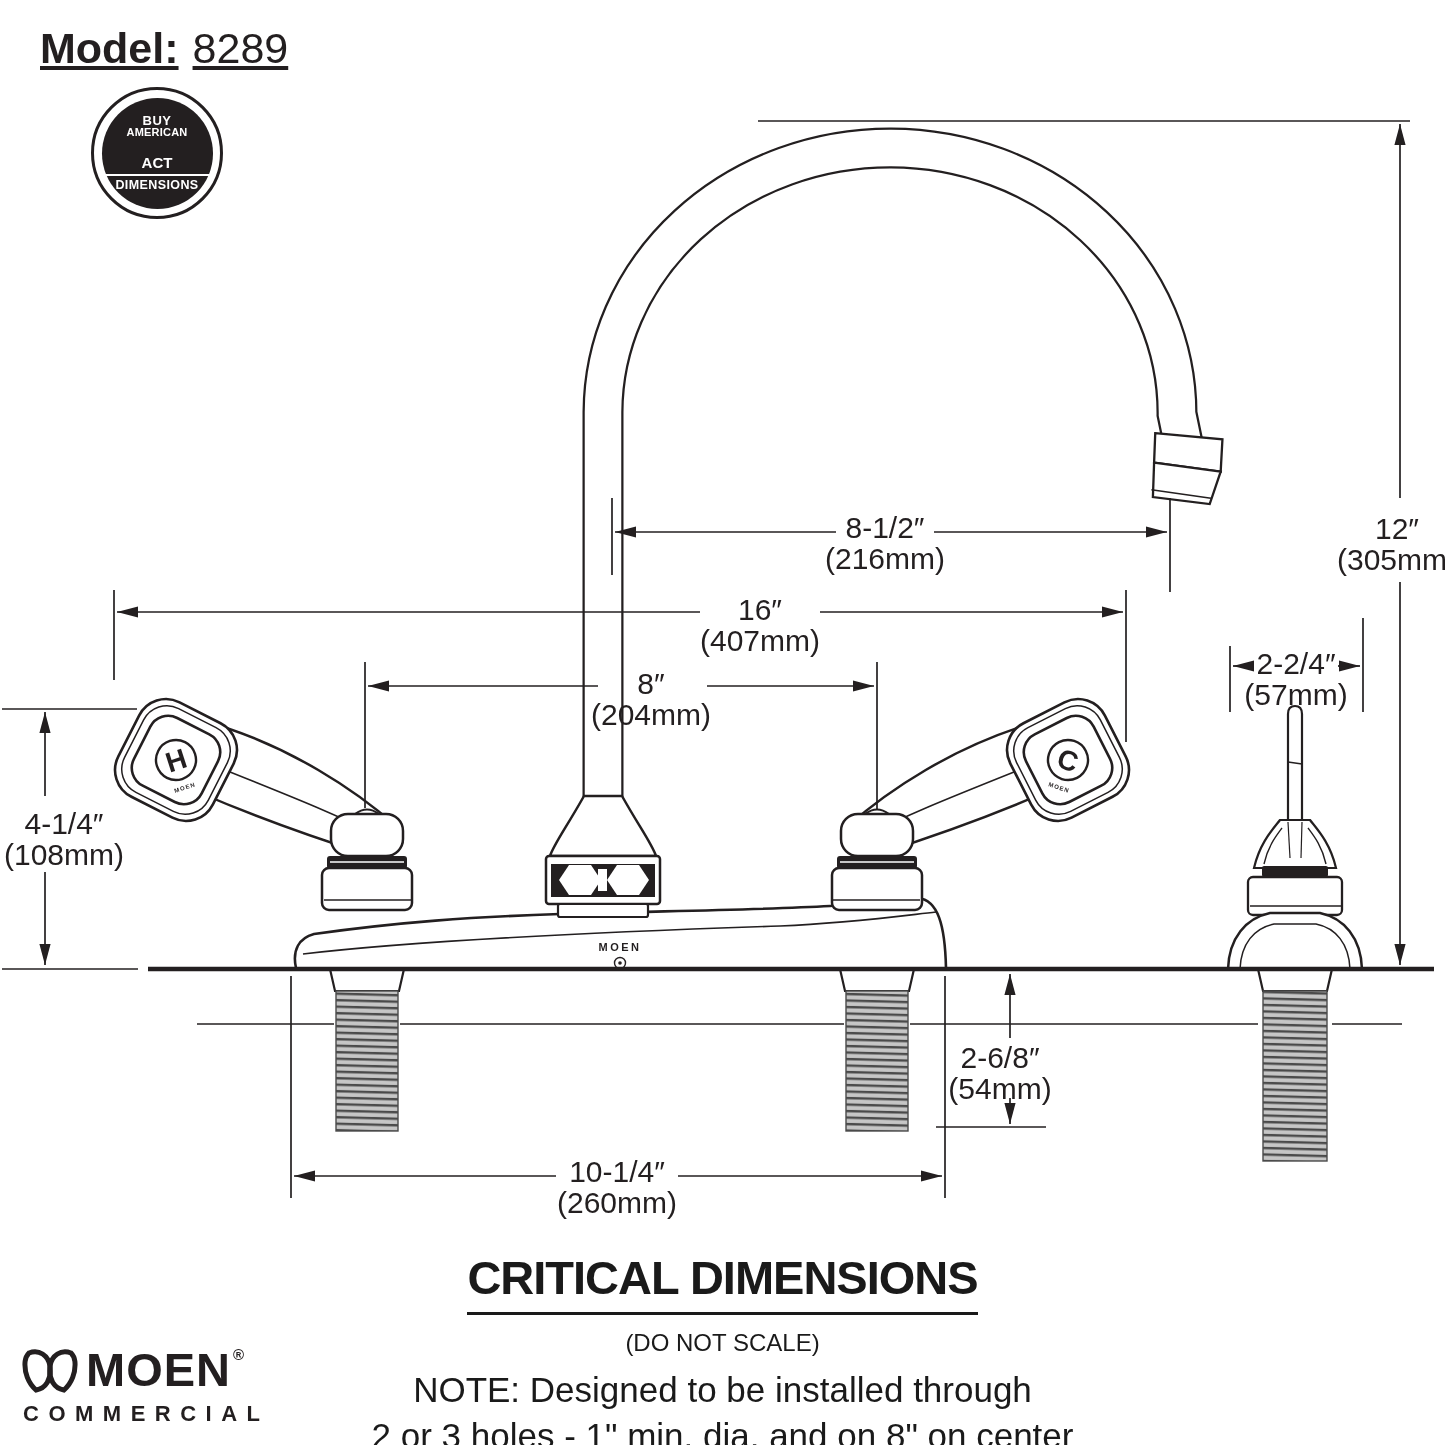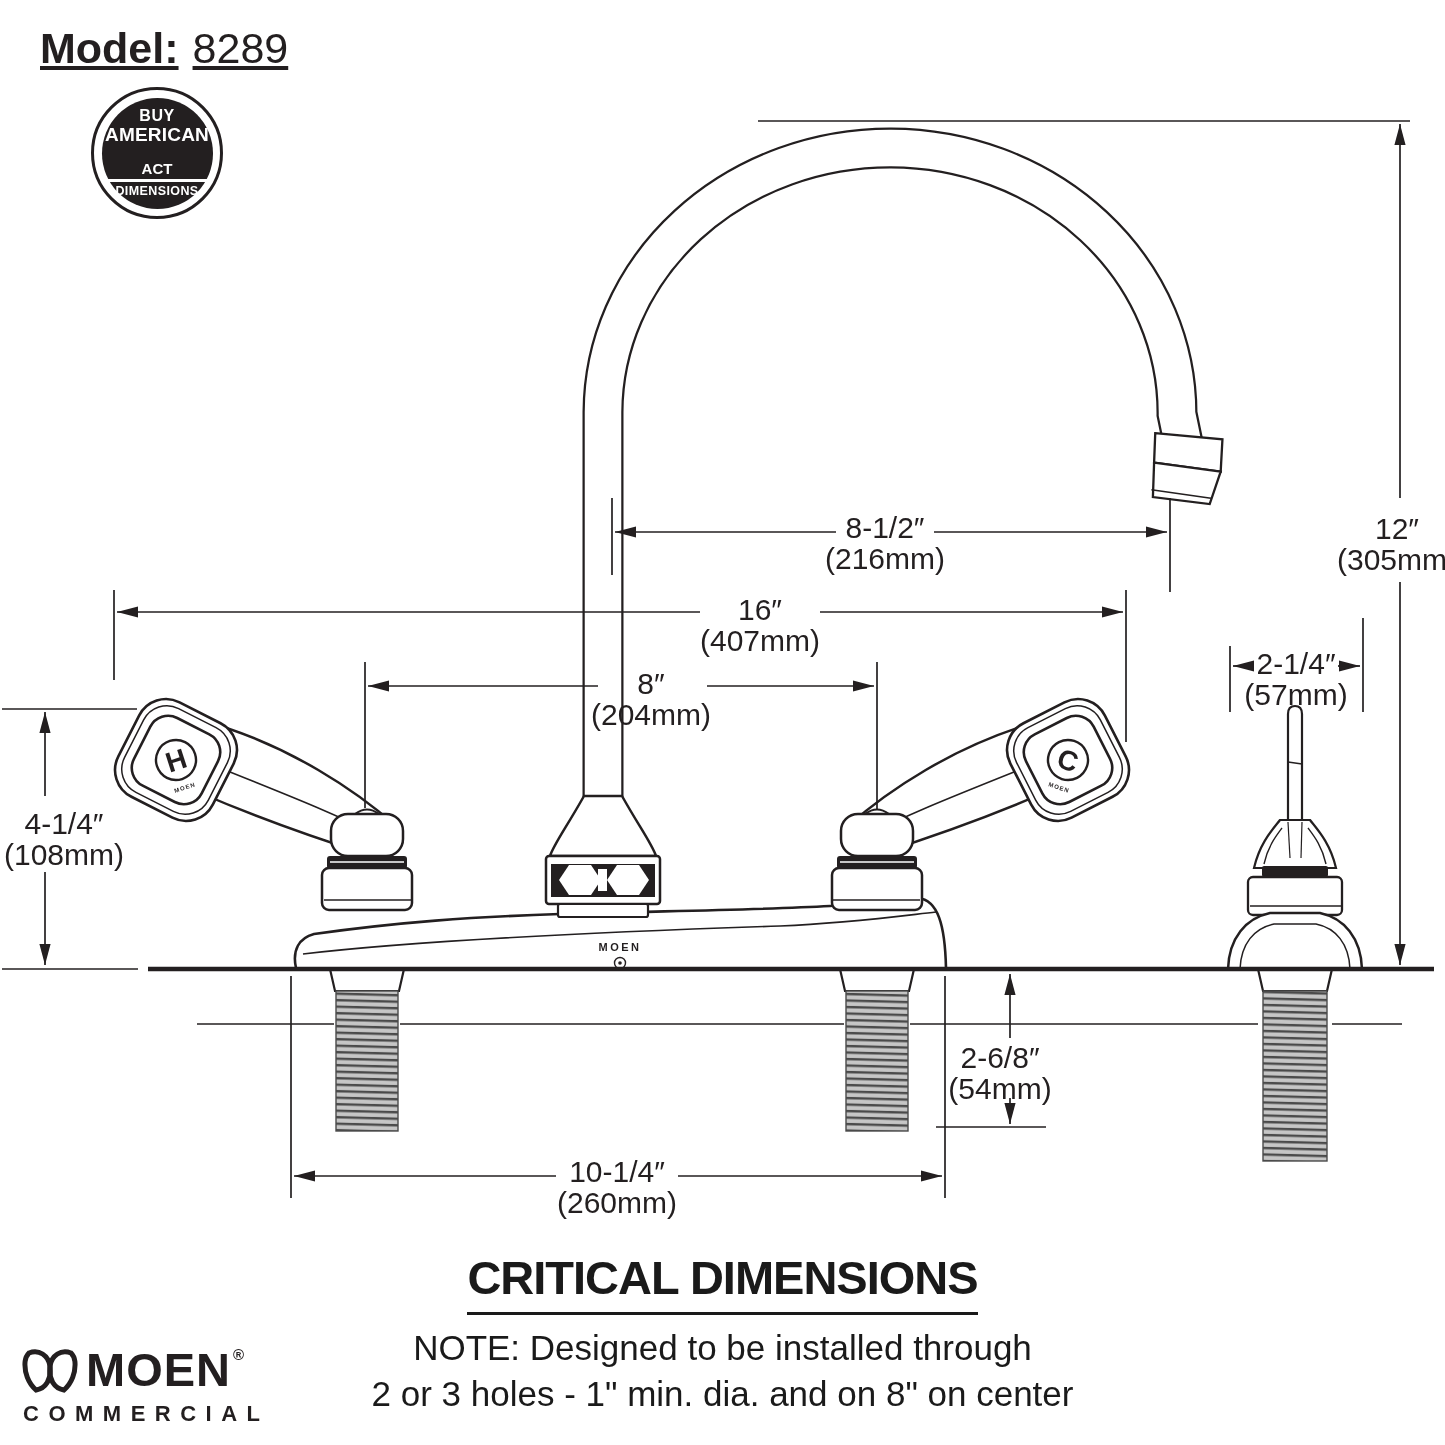--- a/index.html
+++ b/index.html
@@ -8,22 +8,22 @@
   
   .model-row{position:absolute;left:40px;top:24px;font-size:43px;text-decoration:underline;}
   .model-row .lbl{font-weight:bold;}
   .model-row .num{font-weight:normal;margin-left:14px;}
   
   .badge{position:absolute;left:91px;top:87px;width:126px;height:126px;border-radius:50%;
          border:3.5px solid #231f20;background:#fff;display:flex;align-items:center;justify-content:center;}
   .badge-inner{width:111px;height:111px;border-radius:50%;background:#231f20;color:#fff;
                display:flex;flex-direction:column;align-items:center;justify-content:center;
                font-weight:bold;line-height:1.04;text-align:center;}
-  .badge-inner .l1{font-size:16px;letter-spacing:.5px;}
-  .badge-inner .l2{font-size:19px;letter-spacing:.2px;}
+  .badge-inner .l1{font-size:13px;letter-spacing:.5px;}
+  .badge-inner .l2{font-size:11px;letter-spacing:.2px;}
   .badge-inner .l3{font-size:15px;margin-top:16px;}
   .badge-rule{width:104px;height:2.5px;background:#fff;margin:3px 0 3px 0;}
   .badge-inner .l4{font-size:12.5px;letter-spacing:.4px;}
   
   svg.drawing{position:absolute;left:0;top:0;width:1445px;height:1445px;}
   
   .dim{position:absolute;transform:translateX(-50%);text-align:center;font-size:30px;
        line-height:31px;color:#231f20;white-space:nowrap;}
   
   .titleblock{position:absolute;left:0;top:1250px;width:1445px;text-align:center;color:#1a1a1a;}
@@ -241,21 +241,21 @@
   </div>
   <div class="dim" style="left:760px;top:594px;">
     <div>16″</div>
     <div>(407mm)</div>
   </div>
   <div class="dim" style="left:651px;top:668px;">
     <div>8″</div>
     <div>(204mm)</div>
   </div>
   <div class="dim" style="left:1296px;top:648px;">
-    <div>2-1/4″</div>
+    <div>2-2/4″</div>
     <div>(57mm)</div>
   </div>
   <div class="dim" style="left:1397px;top:513px;">
     <div>12″</div>
     <div>(305mm)</div>
   </div>
   <div class="dim" style="left:64px;top:808px;">
     <div>4-1/4″</div>
     <div>(108mm)</div>
   </div>
@@ -263,20 +263,21 @@
     <div>2-6/8″</div>
     <div>(54mm)</div>
   </div>
   <div class="dim" style="left:617px;top:1156px;">
     <div>10-1/4″</div>
     <div>(260mm)</div>
   </div>
 
   <div class="titleblock">
     <div><span class="tb-title">CRITICAL DIMENSIONS</span></div>
+    <div class="tb-sub">(DO NOT SCALE)</div>
     <div class="tb-note">
       <span class="nb">NOTE:</span><span> Designed to be installed through</span><br>
       <span>2 or 3 holes - 1" min. dia. and on 8" on center</span>
     </div>
   </div>
 
   <div class="footer">
     <svg class="f-mark" viewBox="0 0 100 94">
       <path d="M12,9 C30,2 47,13 50,33 C53,57 42,73 25,76 C11,64 3,44 5,24 C6,17 9,12 12,9 Z" fill="none" stroke="#231f20" stroke-width="9"></path>
       <path d="M88,9 C70,2 53,13 50,33 C47,57 58,73 75,76 C89,64 97,44 95,24 C94,17 91,12 88,9 Z" fill="none" stroke="#231f20" stroke-width="9"></path>

